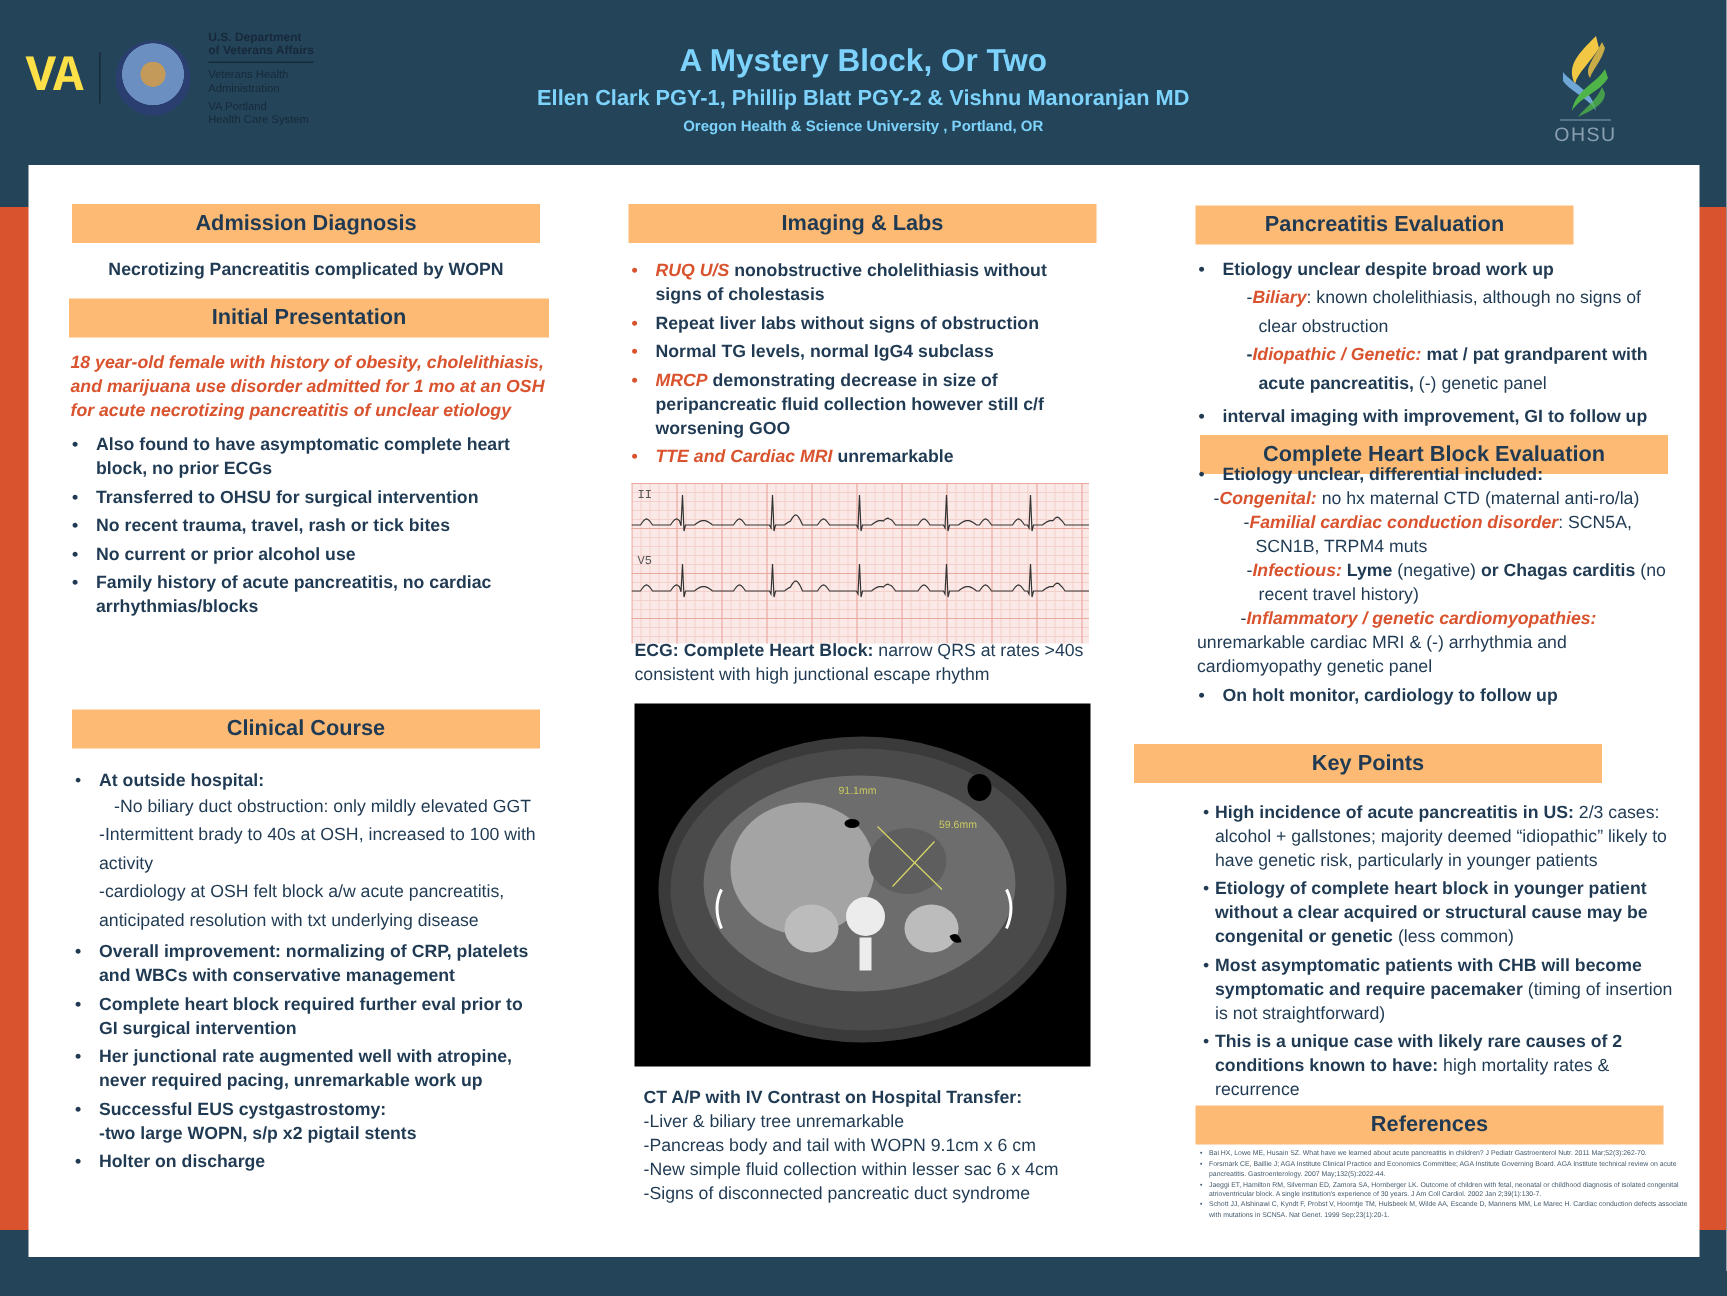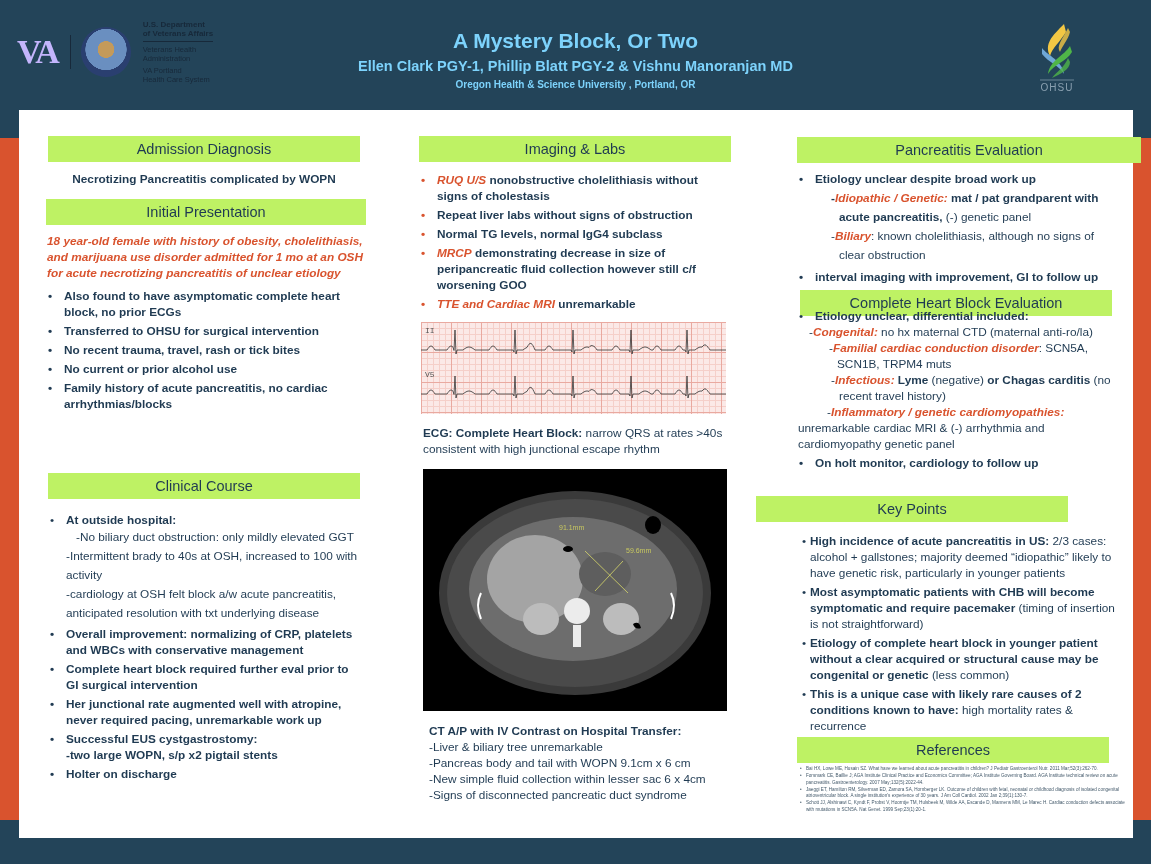--- a/index.html
+++ b/index.html
@@ -7,53 +7,53 @@
     width: 1151px; height: 864px; position: relative; overflow: hidden;
     background: #234459;
     font-family: "Liberation Sans", sans-serif;
     color: #1f3a52;
   }
   .orange-band { position: absolute; left: 0; right: 0; top: 138px; height: 682px; background: #d9532e; }
   .panel { position: absolute; left: 19px; top: 110px; width: 1114px; height: 728px; background: #ffffff; }
 
   
   .va-logo { position: absolute; left: 17px; top: 30px; height: 44px; display: flex; align-items: center; }
-  .va-letters { font-family: Liberation Serif, serif; font-weight: bold; font-size: 34px; color: #c4b5fd; letter-spacing: -2px; }
+  .va-letters { font-family: Liberation Mono, monospace; font-weight: bold; font-size: 34px; color: #fde047; letter-spacing: -2px; }
   .va-sep { width: 1px; height: 34px; background: #17293a; margin: 0 10px 0 12px; }
   .va-seal { width: 50px; height: 50px; border-radius: 50%; background: radial-gradient(circle at 50% 45%, #c49a5a 0 22%, #6a8fc0 23% 55%, #2a3f70 56% 80%, #b89860 81% 88%, #1d2f55 89%); }
   .va-text { margin-left: 12px; font-size: 7.5px; line-height: 9px; color: #17293a; }
   .va-text .dept { font-weight: bold; font-size: 8px; padding-bottom: 3px; border-bottom: 1px solid #17293a; margin-bottom: 3px; }
   .va-text div { white-space: nowrap; }
 
   .title-block { position: absolute; left: 300px; width: 551px; top: 28px; text-align: center; color: #7dd3fc; }
   .title { font-weight: bold; font-size: 21px; line-height: 26px; }
   .authors { font-weight: bold; font-size: 14.5px; line-height: 20px; margin-top: 2px; }
   .affil { font-weight: bold; font-size: 10px; line-height: 14px; margin-top: 2px; }
 
   .ohsu-logo { position: absolute; left: 1032px; top: 22px; width: 50px; height: 72px; text-align: center; }
   .ohsu-logo svg { display: block; margin: 0 auto; }
-  .ohsu-label { font-size: 10px; color: #8aa0b0; letter-spacing: 1px; margin-top: -2px; }
+  .ohsu-label { font-size: 13px; color: #8aa0b0; letter-spacing: 1px; margin-top: -2px; }
 
   
   .sec-head {
-    position: absolute; background: #bef264; color: #1f3a52;
-    font-weight: normal; font-size: 14.5px; text-align: center; line-height: 26px; height: 26px;
+    position: absolute; background: #fdba74; color: #1f3a52;
+    font-weight: bold; font-size: 14.5px; text-align: center; line-height: 26px; height: 26px;
   }
   .txt { position: absolute; font-size: 11.8px; line-height: 16px; color: #1f3a52; }
   .b { font-weight: bold; }
   .r { color: #d9532e; font-weight: bold; font-style: italic; }
   .n { font-weight: normal; }
   ul.bul { list-style: none; margin: 0; padding: 0; }
   ul.bul li { position: relative; padding-left: 18px; margin-bottom: 3px; }
   ul.bul li::before { content: "•"; position: absolute; left: 2px; top: 0; color: #1f3a52; }
   ul.bul.redbul li::before { color: #d9532e; }
   .sub2 { padding-left: 28px; text-indent: -8px; }
 
   
-  .ecg { position: absolute; left: 421px; top: 322px; width: 305px; height: 92px;
+  .ecg { position: absolute; left: 421px; top: 322px; width: 305px; height: 107px;
     background-color: #fbe9e7;
     background-image:
       linear-gradient(#e9a9a0 1px, transparent 1px),
       linear-gradient(90deg, #e9a9a0 1px, transparent 1px),
       linear-gradient(#f5cfc9 1px, transparent 1px),
       linear-gradient(90deg, #f5cfc9 1px, transparent 1px);
     background-size: 30px 30px, 30px 30px, 6px 6px, 6px 6px;
   }
   .ecg svg { position: absolute; left: 0; top: 0; }
   .ecg-lead { position: absolute; font-size: 8px; color: #555; font-family: "Liberation Mono", monospace; }
@@ -186,27 +186,27 @@
   <span class="ct-label" style="left:203px; top:78px;">59.6mm</span>
 </div>
 <div class="txt" style="left:429px; top:723px; width:310px;">
   <div class="b">CT A/P with IV Contrast on Hospital Transfer:</div>
   <div>-Liver &amp; biliary tree unremarkable</div>
   <div>-Pancreas body and tail with WOPN 9.1cm x 6 cm</div>
   <div>-New simple fluid collection within lesser sac 6 x 4cm</div>
   <div>-Signs of disconnected pancreatic duct syndrome</div>
 </div>
 
-<div class="sec-head" style="left:797px; top:137px; width:344px;text-align:center;">Pancreatitis Evaluation</div>
+<div class="sec-head" style="left:797px; top:137px; width:252px;text-align:center;">Pancreatitis Evaluation</div>
 <div class="txt" style="left:797px; top:170px; width:324px; line-height:19px;">
   <ul class="bul">
     <li class="b">
       <div>Etiology unclear despite broad work up</div>
+      <div class="sub2 n" style="margin-left:-4px">-<span class="r">Biliary</span><span>: known cholelithiasis, although no signs of clear obstruction</span></div>
       <div class="sub2" style="margin-left:-4px">-<span class="r">Idiopathic / Genetic:</span><span> mat / pat grandparent with acute pancreatitis,</span><span class="n"> (-) genetic panel</span></div>
-      <div class="sub2 n" style="margin-left:-4px">-<span class="r">Biliary</span><span>: known cholelithiasis, although no signs of clear obstruction</span></div>
     </li>
     <li class="b">interval imaging with improvement, GI to follow up</li>
   </ul>
 </div>
 
 <div class="sec-head" style="left:800px; top:290px; width:312px;">Complete Heart Block Evaluation</div>
 <div class="txt" style="left:797px; top:308px; width:324px;">
   <ul class="bul">
     <li>
       <div class="b">Etiology unclear, differential included:</div>
@@ -217,22 +217,22 @@
       <div style="margin-left:-17px">unremarkable cardiac MRI &amp; (-) arrhythmia and cardiomyopathy genetic panel</div>
     </li>
     <li class="b">On holt monitor, cardiology to follow up</li>
   </ul>
 </div>
 
 <div class="sec-head" style="left:756px; top:496px; width:312px;">Key Points</div>
 <div class="txt" style="left:800px; top:533px; width:324px;">
   <ul class="bul">
     <li style="padding-left:10px"><span class="b">High incidence of acute pancreatitis in US:</span><span>  2/3 cases: alcohol + gallstones; majority deemed “idiopathic” likely to have genetic risk, particularly in younger patients</span></li>
+    <li style="padding-left:10px"><span class="b">Etiology of complete heart block in younger patient without a clear acquired or structural cause may be congenital or genetic</span><span> (less common)</span></li>
     <li style="padding-left:10px"><span class="b">Most asymptomatic patients with CHB will become symptomatic and require pacemaker</span><span> (timing of insertion is not straightforward)</span></li>
-    <li style="padding-left:10px"><span class="b">Etiology of complete heart block in younger patient without a clear acquired or structural cause may be congenital or genetic</span><span> (less common)</span></li>
     <li style="padding-left:10px"><span class="b">This is a unique case with likely rare causes of 2 conditions known to have:</span><span> high mortality rates &amp; recurrence</span></li>
   </ul>
 </div>
 
 <div class="sec-head" style="left:797px; top:737px; width:312px;">References</div>
 <div class="refs">
   <div>Bai HX, Lowe ME, Husain SZ. What have we learned about acute pancreatitis in children? J Pediatr Gastroenterol Nutr. 2011 Mar;52(3):262-70.</div>
   <div>Forsmark CE, Baillie J; AGA Institute Clinical Practice and Economics Committee; AGA Institute Governing Board. AGA Institute technical review on acute pancreatitis. Gastroenterology. 2007 May;132(5):2022-44.</div>
   <div>Jaeggi ET, Hamilton RM, Silverman ED, Zamora SA, Hornberger LK. Outcome of children with fetal, neonatal or childhood diagnosis of isolated congenital atrioventricular block. A single institution's experience of 30 years. J Am Coll Cardiol. 2002 Jan 2;39(1):130-7.</div>
   <div>Schott JJ, Alshinawi C, Kyndt F, Probst V, Hoorntje TM, Hulsbeek M, Wilde AA, Escande D, Mannens MM, Le Marec H. Cardiac conduction defects associate with mutations in SCN5A. Nat Genet. 1999 Sep;23(1):20-1.</div>

